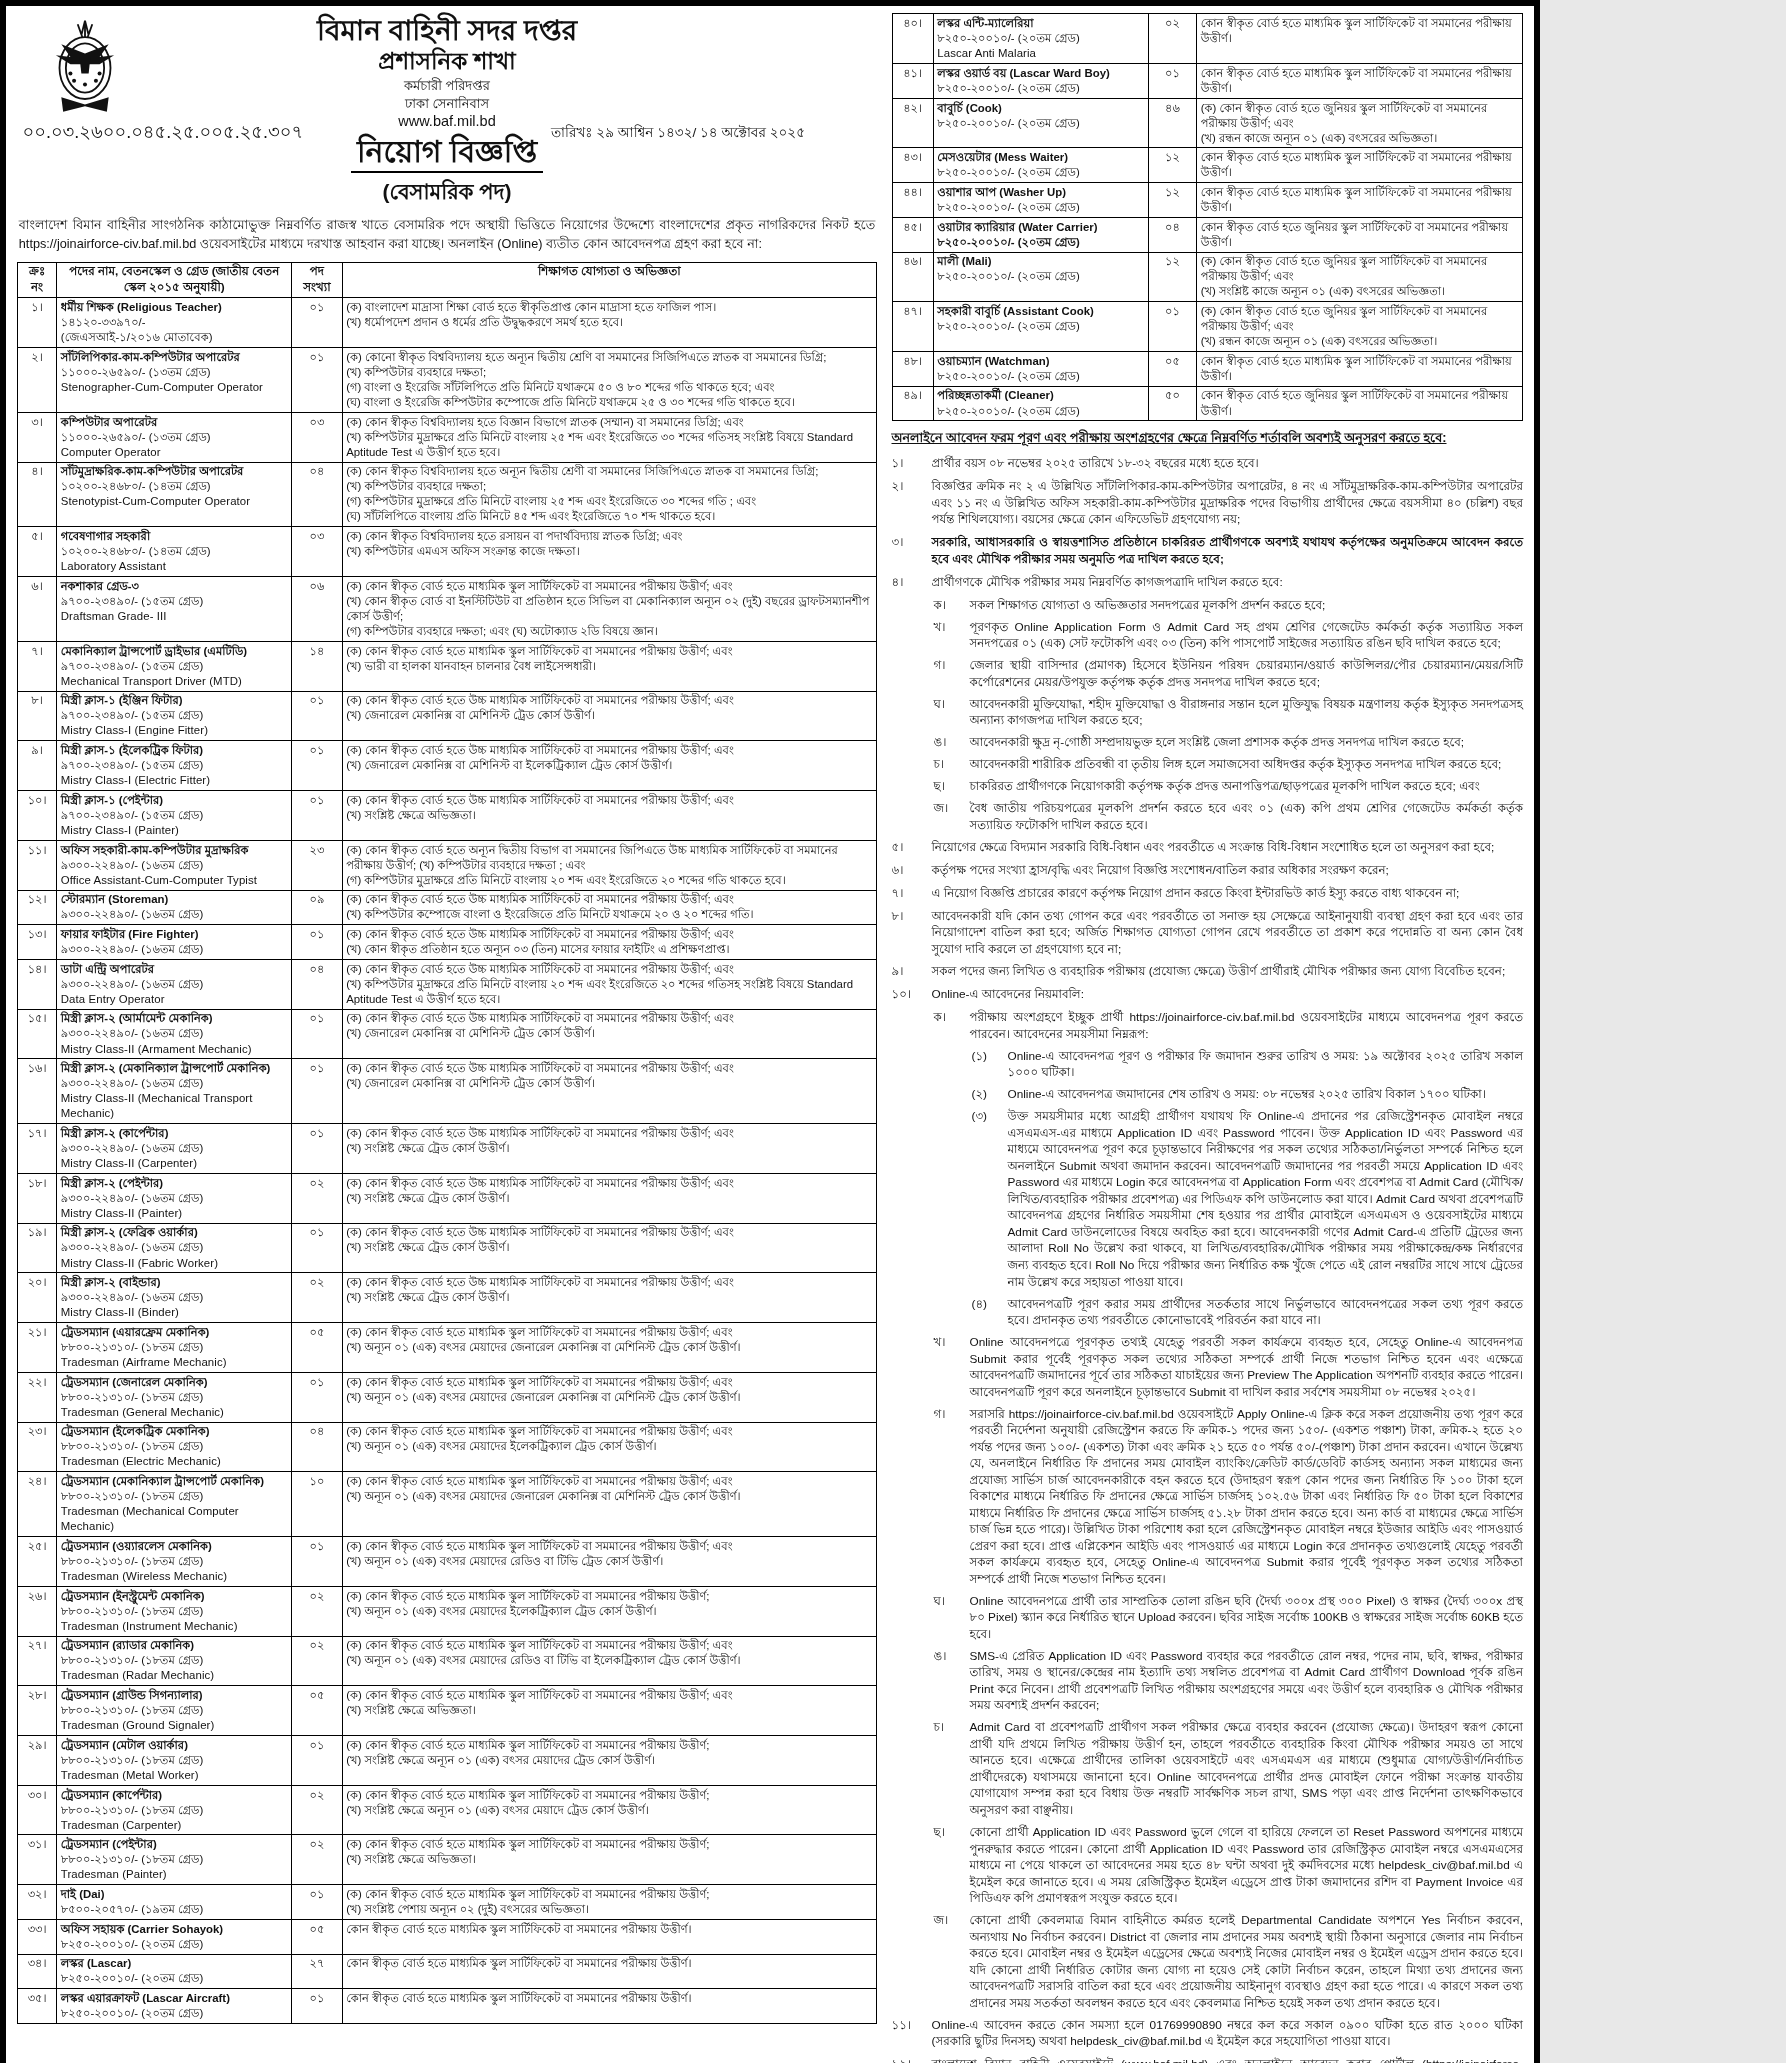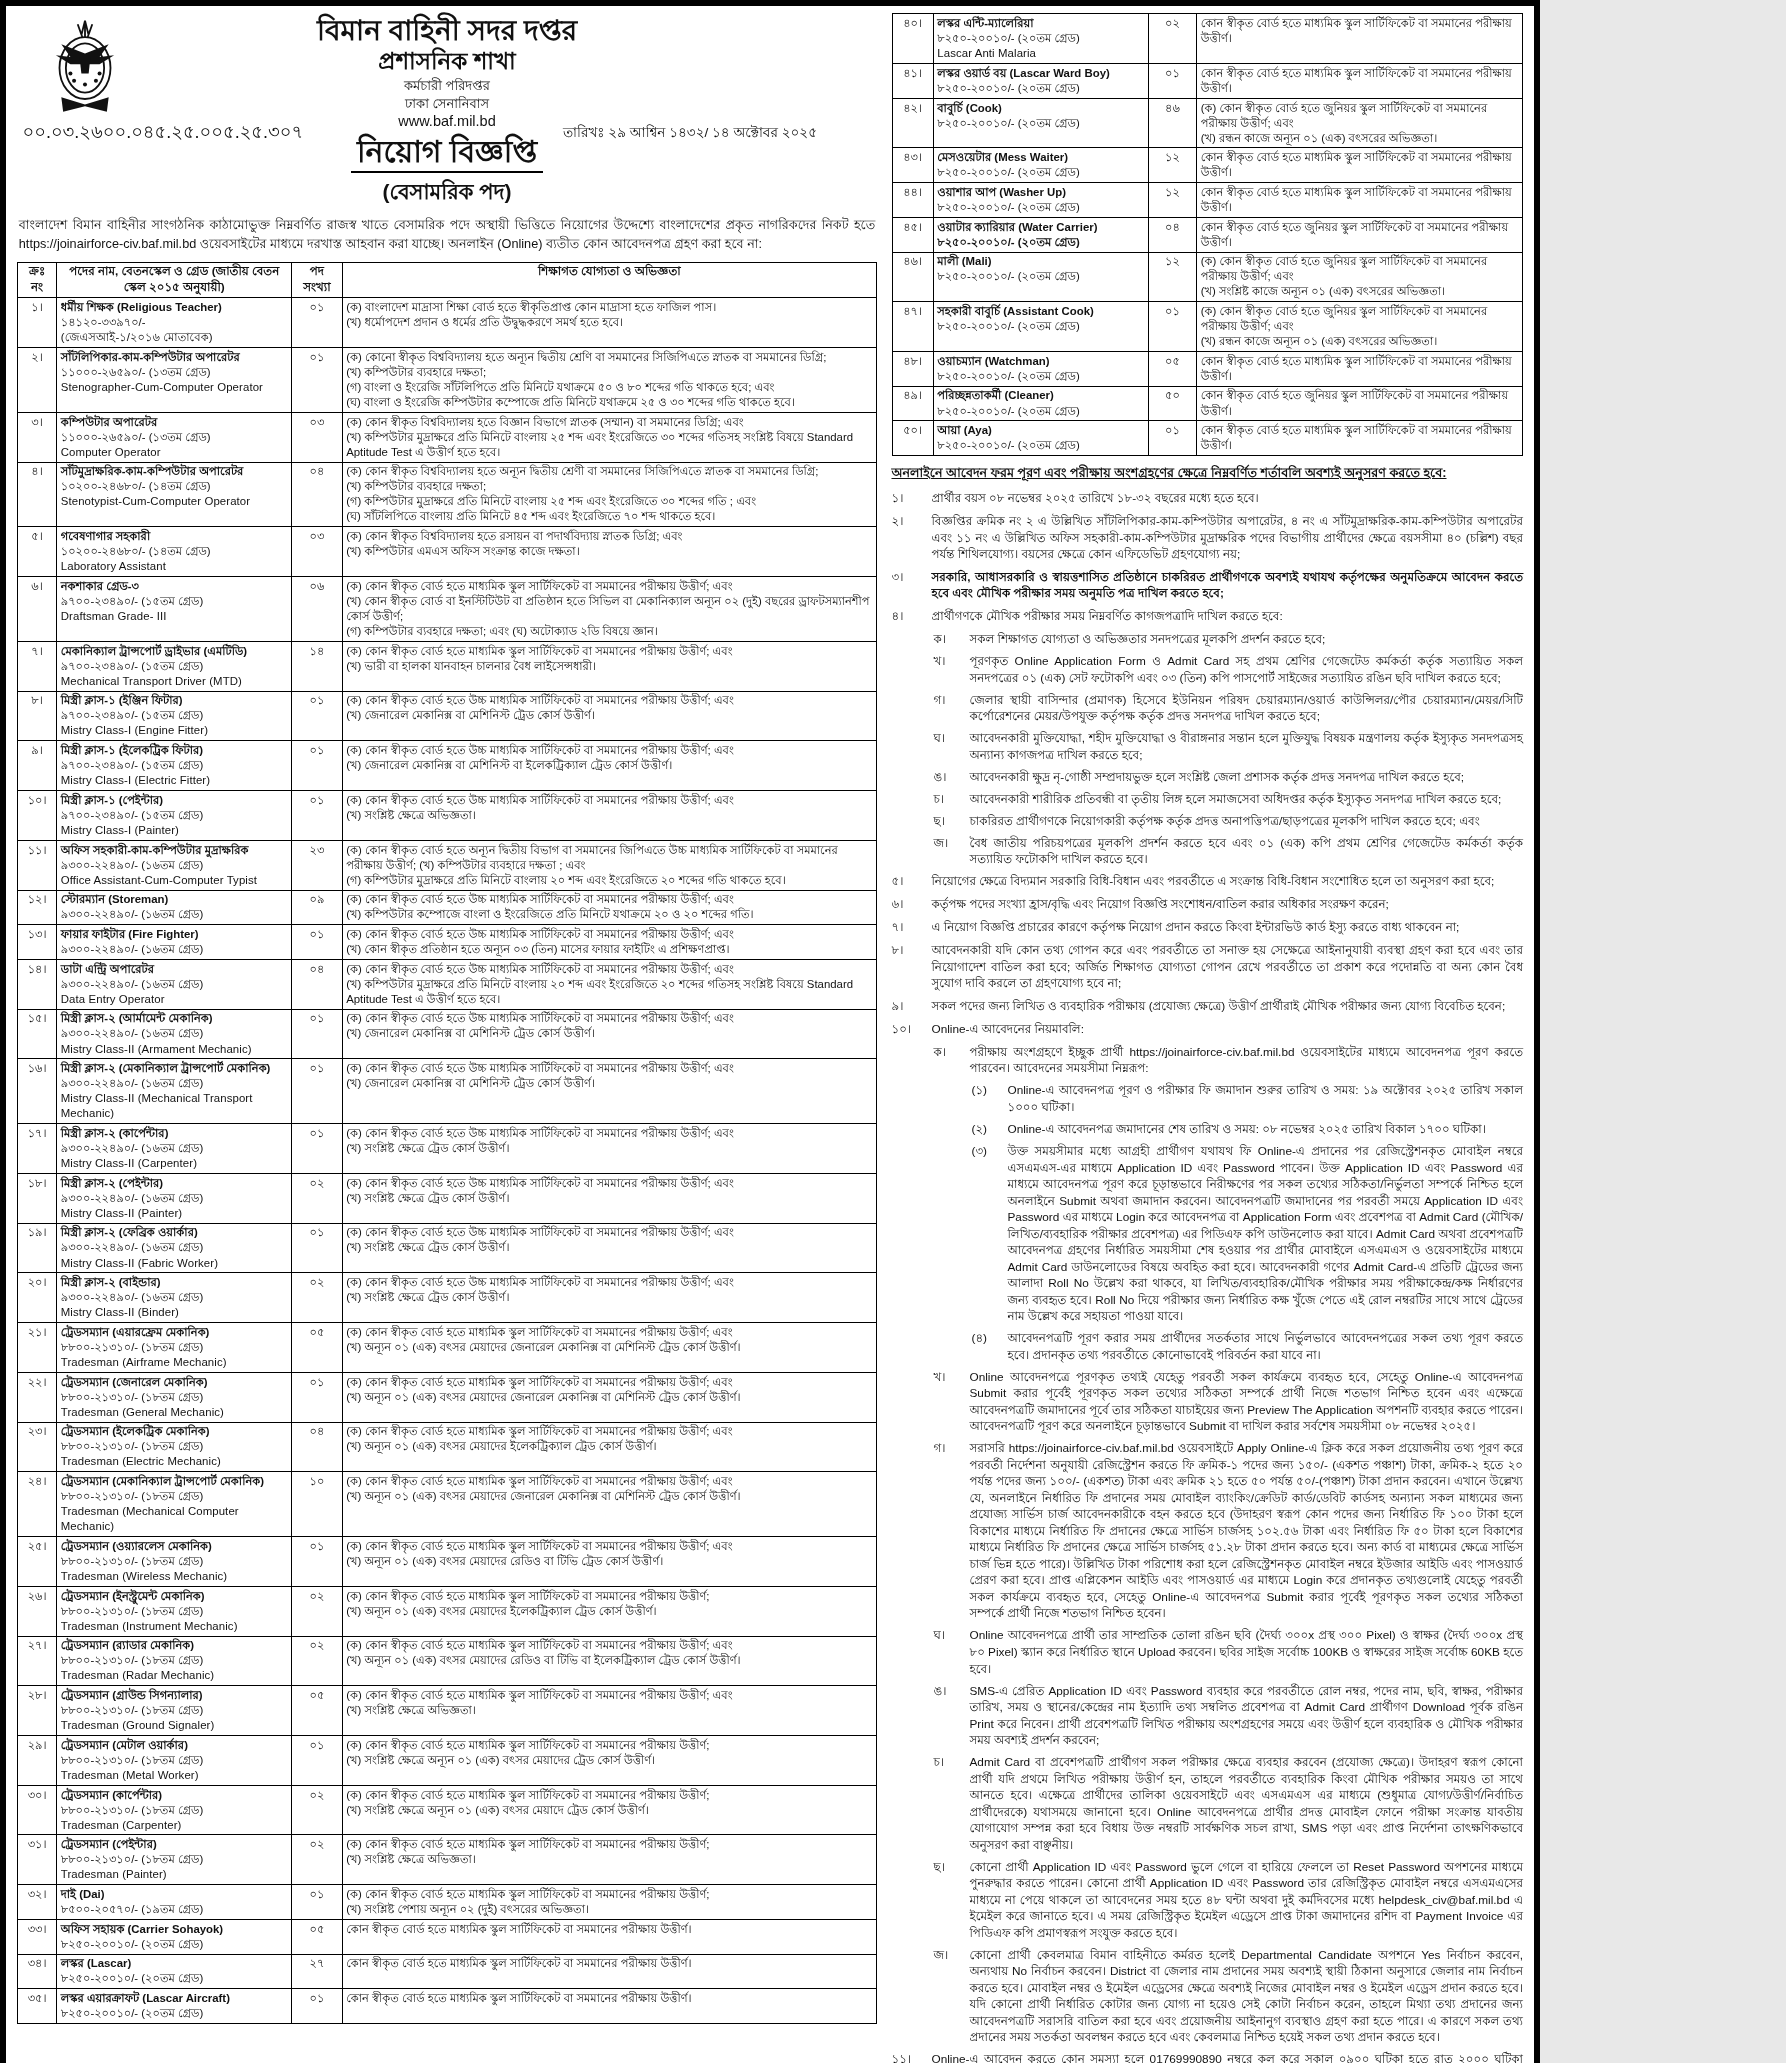--- a/index.html
+++ b/index.html
@@ -12,21 +12,21 @@
   .col-left{flex:0 0 860px;width:860px;}
   .col-right{flex:1;min-width:0;display:flex;flex-direction:column;}
   
   .doc-header{position:relative;text-align:center;min-height:193px;}
   .crest{position:absolute;left:25.5px;top:3.6px;width:84px;height:102px;}
   .org1{font-size:28px;font-weight:bold;line-height:1.15;padding-top:1.8px;}
   .org2{font-size:23px;font-weight:bold;line-height:1.3;}
   .org3,.org4{font-size:13px;line-height:1.35;}
   .org-url{font-size:14.5px;line-height:1.3;}
   .ref-no{position:absolute;left:5.5px;top:105px;font-size:18px;}
-  .doc-date{position:absolute;right:60px;top:109px;font-size:13.6px;}
+  .doc-date{position:absolute;right:72px;top:109px;font-size:13.6px;}
   .big-title{display:inline-block;font-size:30px;font-weight:bold;border-bottom:2.7px solid #000;
     padding:0 5.5px 1.8px 5.5px;margin-top:3.6px;line-height:1.15;}
   .sub-title{font-size:21px;font-weight:bold;margin-top:2.7px;}
   
   .intro{font-size:12.7px;line-height:1.5;text-align:justify;margin:5.5px 1.8px 7.3px 1.8px;}
   
   table.posts{width:100%;border-collapse:collapse;table-layout:fixed;}
   table.posts th,table.posts td{border:1.8px solid #000;vertical-align:top;
     padding:1.8px 3.6px;font-size:11.4px;line-height:1.32;word-wrap:break-word;}
   table.posts th{text-align:center;font-weight:bold;font-size:11.8px;}
@@ -675,31 +675,20 @@
             <td class="c-sl">৪৯।</td>
             <td class="c-name">
               <div class="nm-bn">পরিচ্ছন্নতাকর্মী (Cleaner)</div>
               <div class="nm-scale">৮২৫০-২০০১০/- (২০তম গ্রেড)</div>
             </td>
             <td class="c-num">৫০</td>
             <td>
               <div class="q-line">কোন স্বীকৃত বোর্ড হতে জুনিয়র স্কুল সার্টিফিকেট বা সমমানের পরীক্ষায় উত্তীর্ণ।</div>
             </td>
           </tr>
-          <tr>
-            <td class="c-sl">৫০।</td>
-            <td class="c-name">
-              <div class="nm-bn">আয়া (Aya)</div>
-              <div class="nm-scale">৮২৫০-২০০১০/- (২০তম গ্রেড)</div>
-            </td>
-            <td class="c-num">০১</td>
-            <td>
-              <div class="q-line">কোন স্বীকৃত বোর্ড হতে মাধ্যমিক স্কুল সার্টিফিকেট বা সমমানের পরীক্ষায় উত্তীর্ণ।</div>
-            </td>
-          </tr>
         </tbody>
     </table>
 
     <div class="ins-head">অনলাইনে আবেদন ফরম পূরণ এবং পরীক্ষায় অংশগ্রহণের ক্ষেত্রে নিম্নবর্ণিত শর্তাবলি অবশ্যই অনুসরণ করতে হবে:</div>
     <div id="ins-list">
         <div class="ins-item lvl1">
           <span class="n">১।</span>
           <div class="t">প্রার্থীর বয়স ০৮ নভেম্বর ২০২৫ তারিখে ১৮-৩২ বছরের মধ্যে হতে হবে।</div>
         </div>
         <div class="ins-item lvl1">

